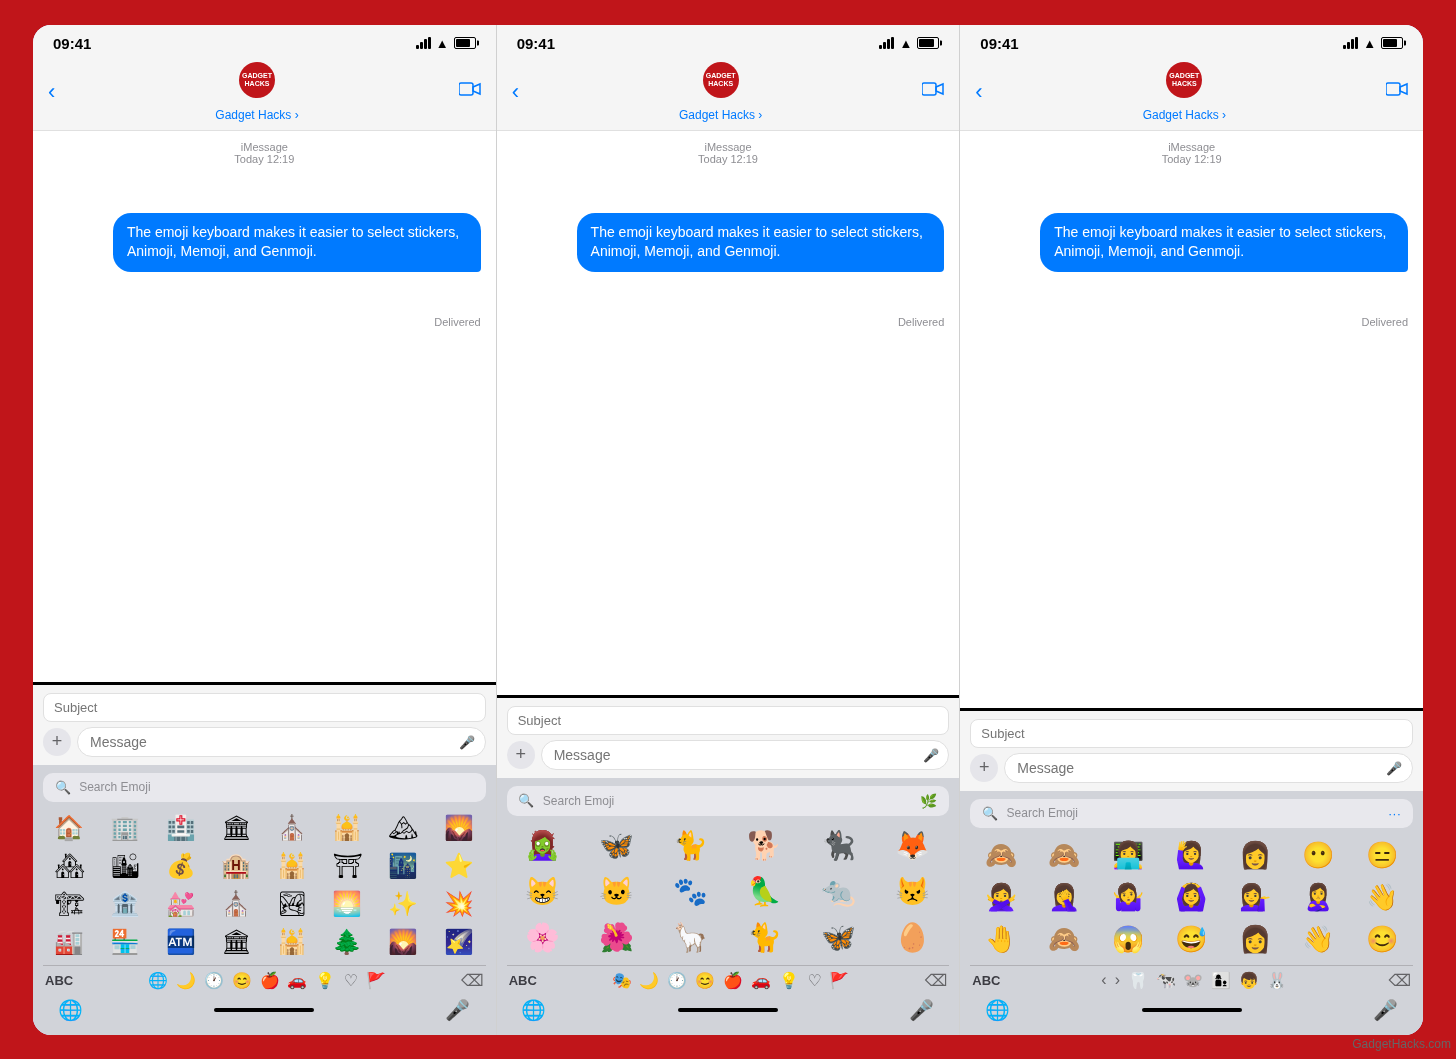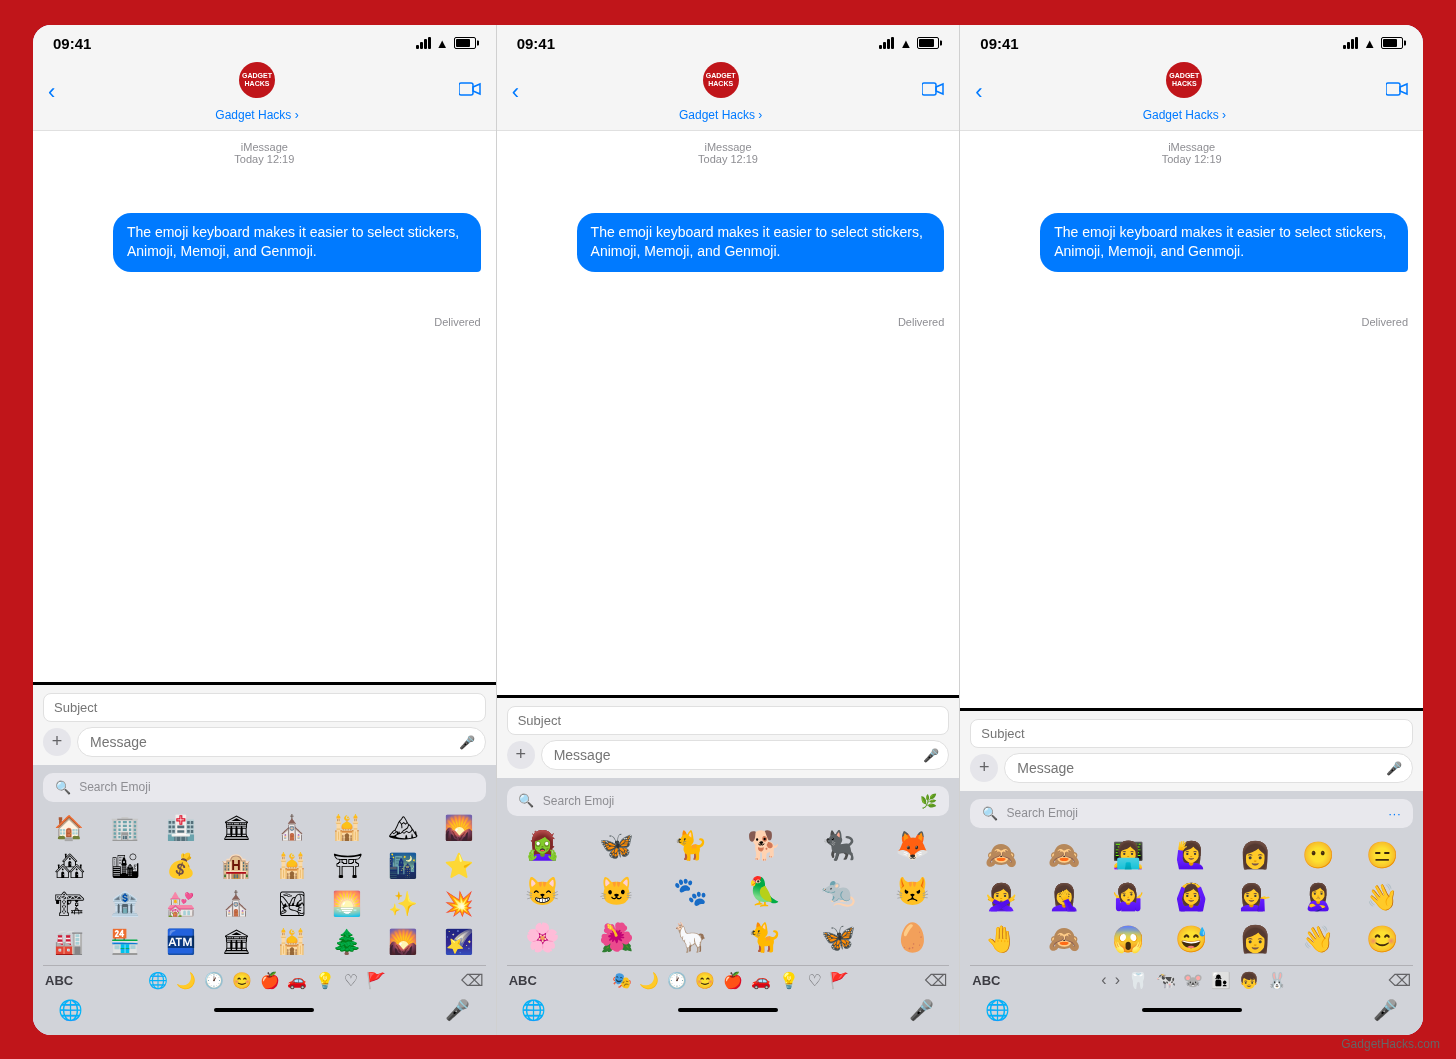--- a/index.html
+++ b/index.html
@@ -366,21 +366,21 @@
     }
 
     .mic-icon-kb {
       font-size: 20px;
       color: #636366;
     }
 
     .gadgethacks-watermark {
       position: absolute;
       bottom: 8px;
-      right: 16px;
+      right: 5px;
       font-size: 12px;
       color: #666;
       font-weight: 500;
     }
 
     .sticker-cell {
       display: flex;
       align-items: center;
       justify-content: center;
       height: 44px;

